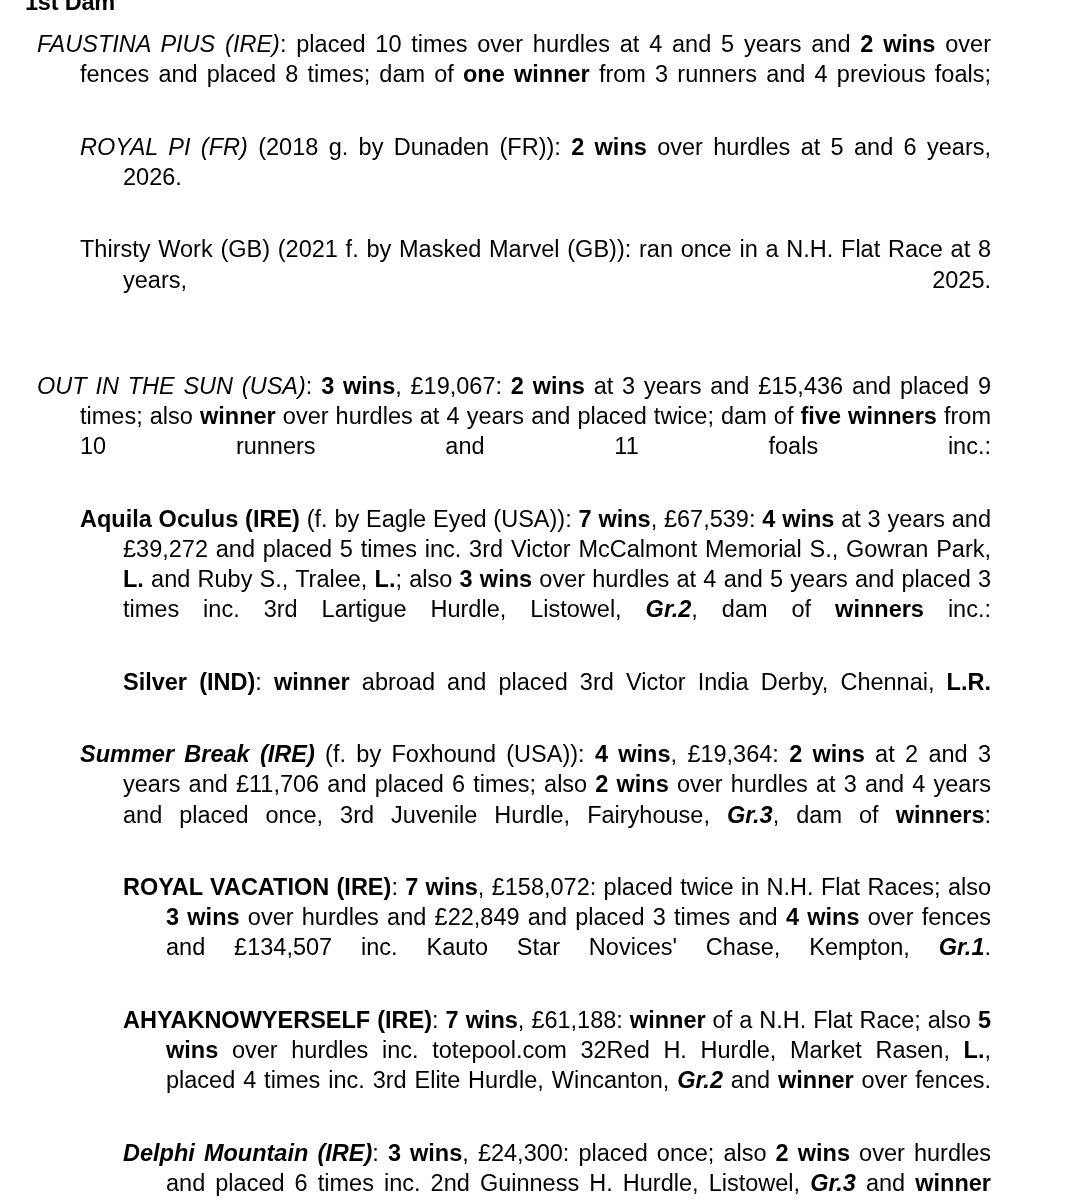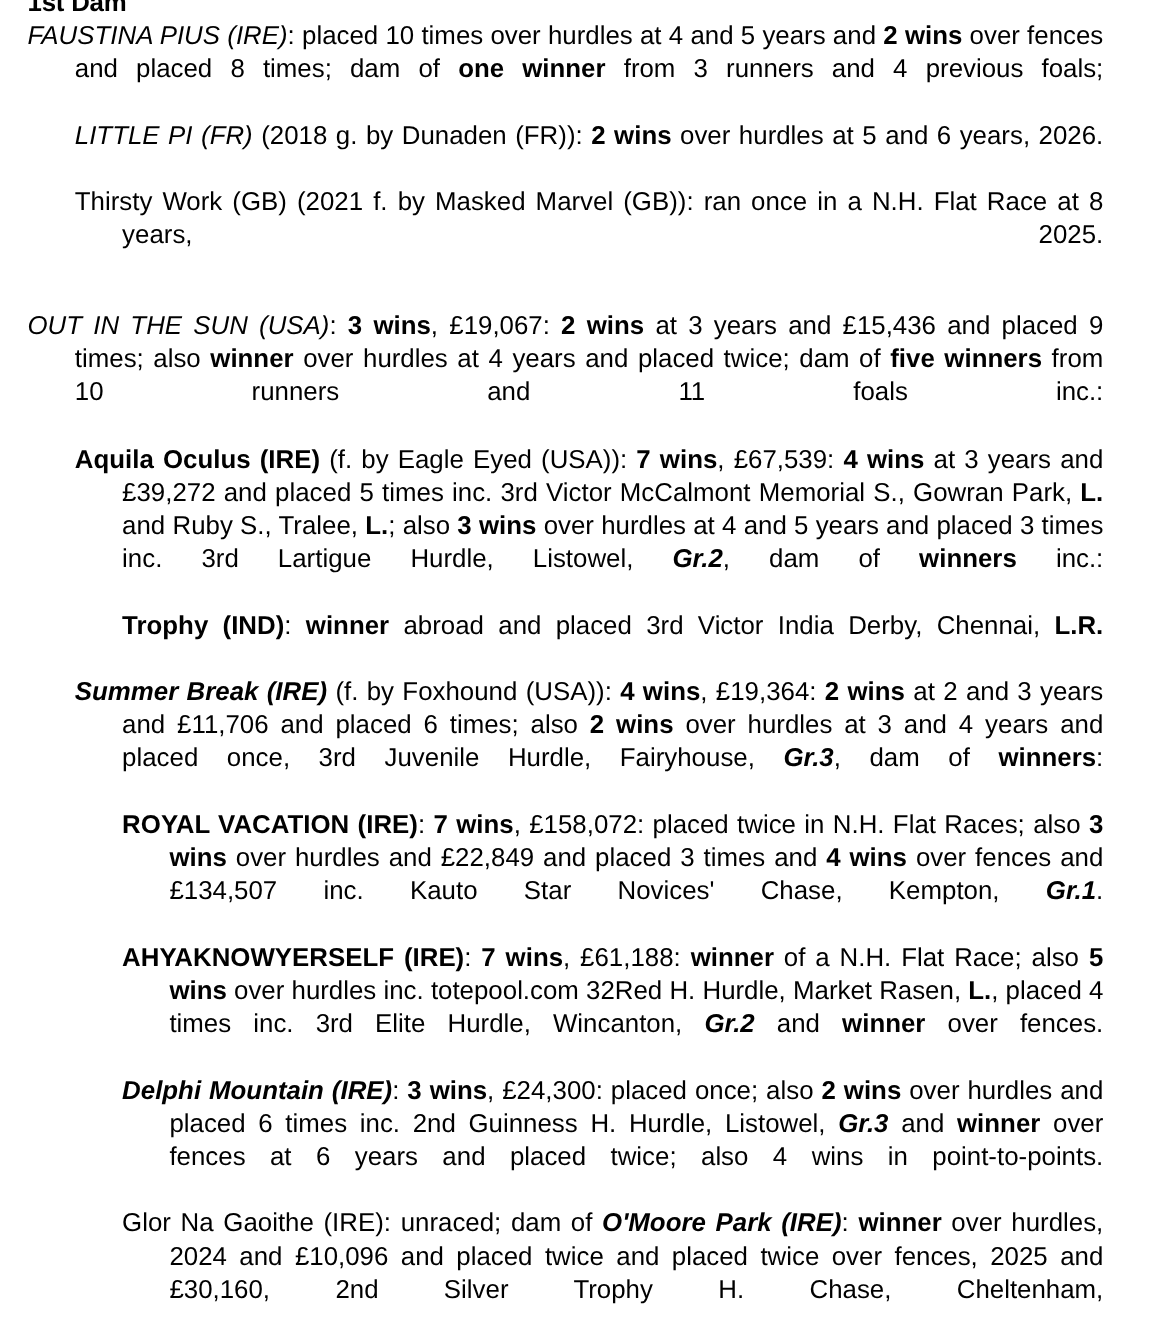--- a/index.html
+++ b/index.html
@@ -43,21 +43,21 @@
     font-size: 23.5px;
     line-height: 30.2px;
     margin: 0;
     text-align: left;
     letter-spacing: -0.2px;
   }
   .spacer-md { height: 22px; }
 
   
   p.ent {
-    margin: 0;
+    margin: 12px;
     text-align: justify;
     text-justify: inter-word;
     -webkit-hyphens: none;
     hyphens: none;
   }
   p.lvl0 { padding-left: 43px; text-indent: -43px; }
   p.lvl1 { padding-left: 86px; text-indent: -43px; }
   p.lvl2 { padding-left: 129px; text-indent: -43px; }
 
   
@@ -74,26 +74,26 @@
   .capb{ font-weight: bold; }
 </style>
 </head>
 <body>
 
 <div class="page">
   <div class="crop-shift">
     <div class="content" id="body-root">
         <div class="section-head">1st Dam</div>
         <p class="ent lvl0"><span class="cap">FAUSTINA PIUS (IRE)</span><span>: placed 10 times over hurdles at 4 and 5 years and </span><span class="b">2 wins</span><span> over fences and placed 8 times; dam of </span><span class="b">one winner</span><span> from 3 runners and 4 previous foals;</span></p>
-        <p class="ent lvl1"><span class="cap">LITTLE PI (FR)</span><span> (2018 g. by Dunaden (FR)): </span><span class="b">2 wins</span><span> over hurdles at 5 and 6 years, 2026.</span></p>
+        <p class="ent lvl1"><span class="cap">ROYAL PI (FR)</span><span> (2018 g. by Dunaden (FR)): </span><span class="b">2 wins</span><span> over hurdles at 5 and 6 years, 2026.</span></p>
         <p class="ent lvl1"><span>Thirsty Work (GB) (2021 f. by Masked Marvel (GB)): ran once in a N.H. Flat Race at 8 years, 2025.</span></p>
         <div class="spacer-md"></div>
         <p class="ent lvl0"><span class="cap">OUT IN THE SUN (USA)</span><span>: </span><span class="b">3 wins</span><span>, £19,067: </span><span class="b">2 wins</span><span> at 3 years and £15,436 and placed 9 times; also </span><span class="b">winner</span><span> over hurdles at 4 years and placed twice; dam of </span><span class="b">five winners</span><span> from 10 runners and 11 foals inc.:</span></p>
         <p class="ent lvl1"><span class="b">Aquila Oculus (IRE)</span><span> (f. by Eagle Eyed (USA)): </span><span class="b">7 wins</span><span>, £67,539: </span><span class="b">4 wins</span><span> at 3 years and £39,272 and placed 5 times inc. 3rd Victor McCalmont Memorial S., Gowran Park, </span><span class="b">L.</span><span> and Ruby S., Tralee, </span><span class="b">L.</span><span>; also </span><span class="b">3 wins</span><span> over hurdles at 4 and 5 years and placed 3 times inc. 3rd Lartigue Hurdle, Listowel, </span><span class="bi">Gr.2</span><span>, dam of </span><span class="b">winners</span><span> inc.:</span></p>
-        <p class="ent lvl2"><span class="b">Trophy (IND)</span><span>: </span><span class="b">winner</span><span> abroad and placed 3rd Victor India Derby, Chennai, </span><span class="b">L.R.</span></p>
+        <p class="ent lvl2"><span class="b">Silver (IND)</span><span>: </span><span class="b">winner</span><span> abroad and placed 3rd Victor India Derby, Chennai, </span><span class="b">L.R.</span></p>
         <p class="ent lvl1"><span class="bi">Summer Break (IRE)</span><span> (f. by Foxhound (USA)): </span><span class="b">4 wins</span><span>, £19,364: </span><span class="b">2 wins</span><span> at 2 and 3 years and £11,706 and placed 6 times; also </span><span class="b">2 wins</span><span> over hurdles at 3 and 4 years and placed once, 3rd Juvenile Hurdle, Fairyhouse, </span><span class="bi">Gr.3</span><span>, dam of </span><span class="b">winners</span><span>:</span></p>
         <p class="ent lvl2"><span class="capb">ROYAL VACATION (IRE)</span><span>: </span><span class="b">7 wins</span><span>, £158,072: placed twice in N.H. Flat Races; also </span><span class="b">3 wins</span><span> over hurdles and £22,849 and placed 3 times and </span><span class="b">4 wins</span><span> over fences and £134,507 inc. Kauto Star Novices' Chase, Kempton, </span><span class="bi">Gr.1</span><span>.</span></p>
         <p class="ent lvl2"><span class="capb">AHYAKNOWYERSELF (IRE)</span><span>: </span><span class="b">7 wins</span><span>, £61,188: </span><span class="b">winner</span><span> of a N.H. Flat Race; also </span><span class="b">5 wins</span><span> over hurdles inc. totepool.com 32Red H. Hurdle, Market Rasen, </span><span class="b">L.</span><span>, placed 4 times inc. 3rd Elite Hurdle, Wincanton, </span><span class="bi">Gr.2</span><span> and </span><span class="b">winner</span><span> over fences.</span></p>
         <p class="ent lvl2"><span class="bi">Delphi Mountain (IRE)</span><span>: </span><span class="b">3 wins</span><span>, £24,300: placed once; also </span><span class="b">2 wins</span><span> over hurdles and placed 6 times inc. 2nd Guinness H. Hurdle, Listowel, </span><span class="bi">Gr.3</span><span> and </span><span class="b">winner</span><span> over fences at 6 years and placed twice; also 4 wins in point-to-points.</span></p>
         <p class="ent lvl2"><span>Glor Na Gaoithe (IRE): unraced; dam of </span><span class="bi">O'Moore Park (IRE)</span><span>: </span><span class="b">winner</span><span> over hurdles, 2024 and £10,096 and placed twice and placed twice over fences, 2025 and £30,160, 2nd Silver Trophy H. Chase, Cheltenham, </span></p>
       </div>
   </div>
 </div>
 
 </body></html>

